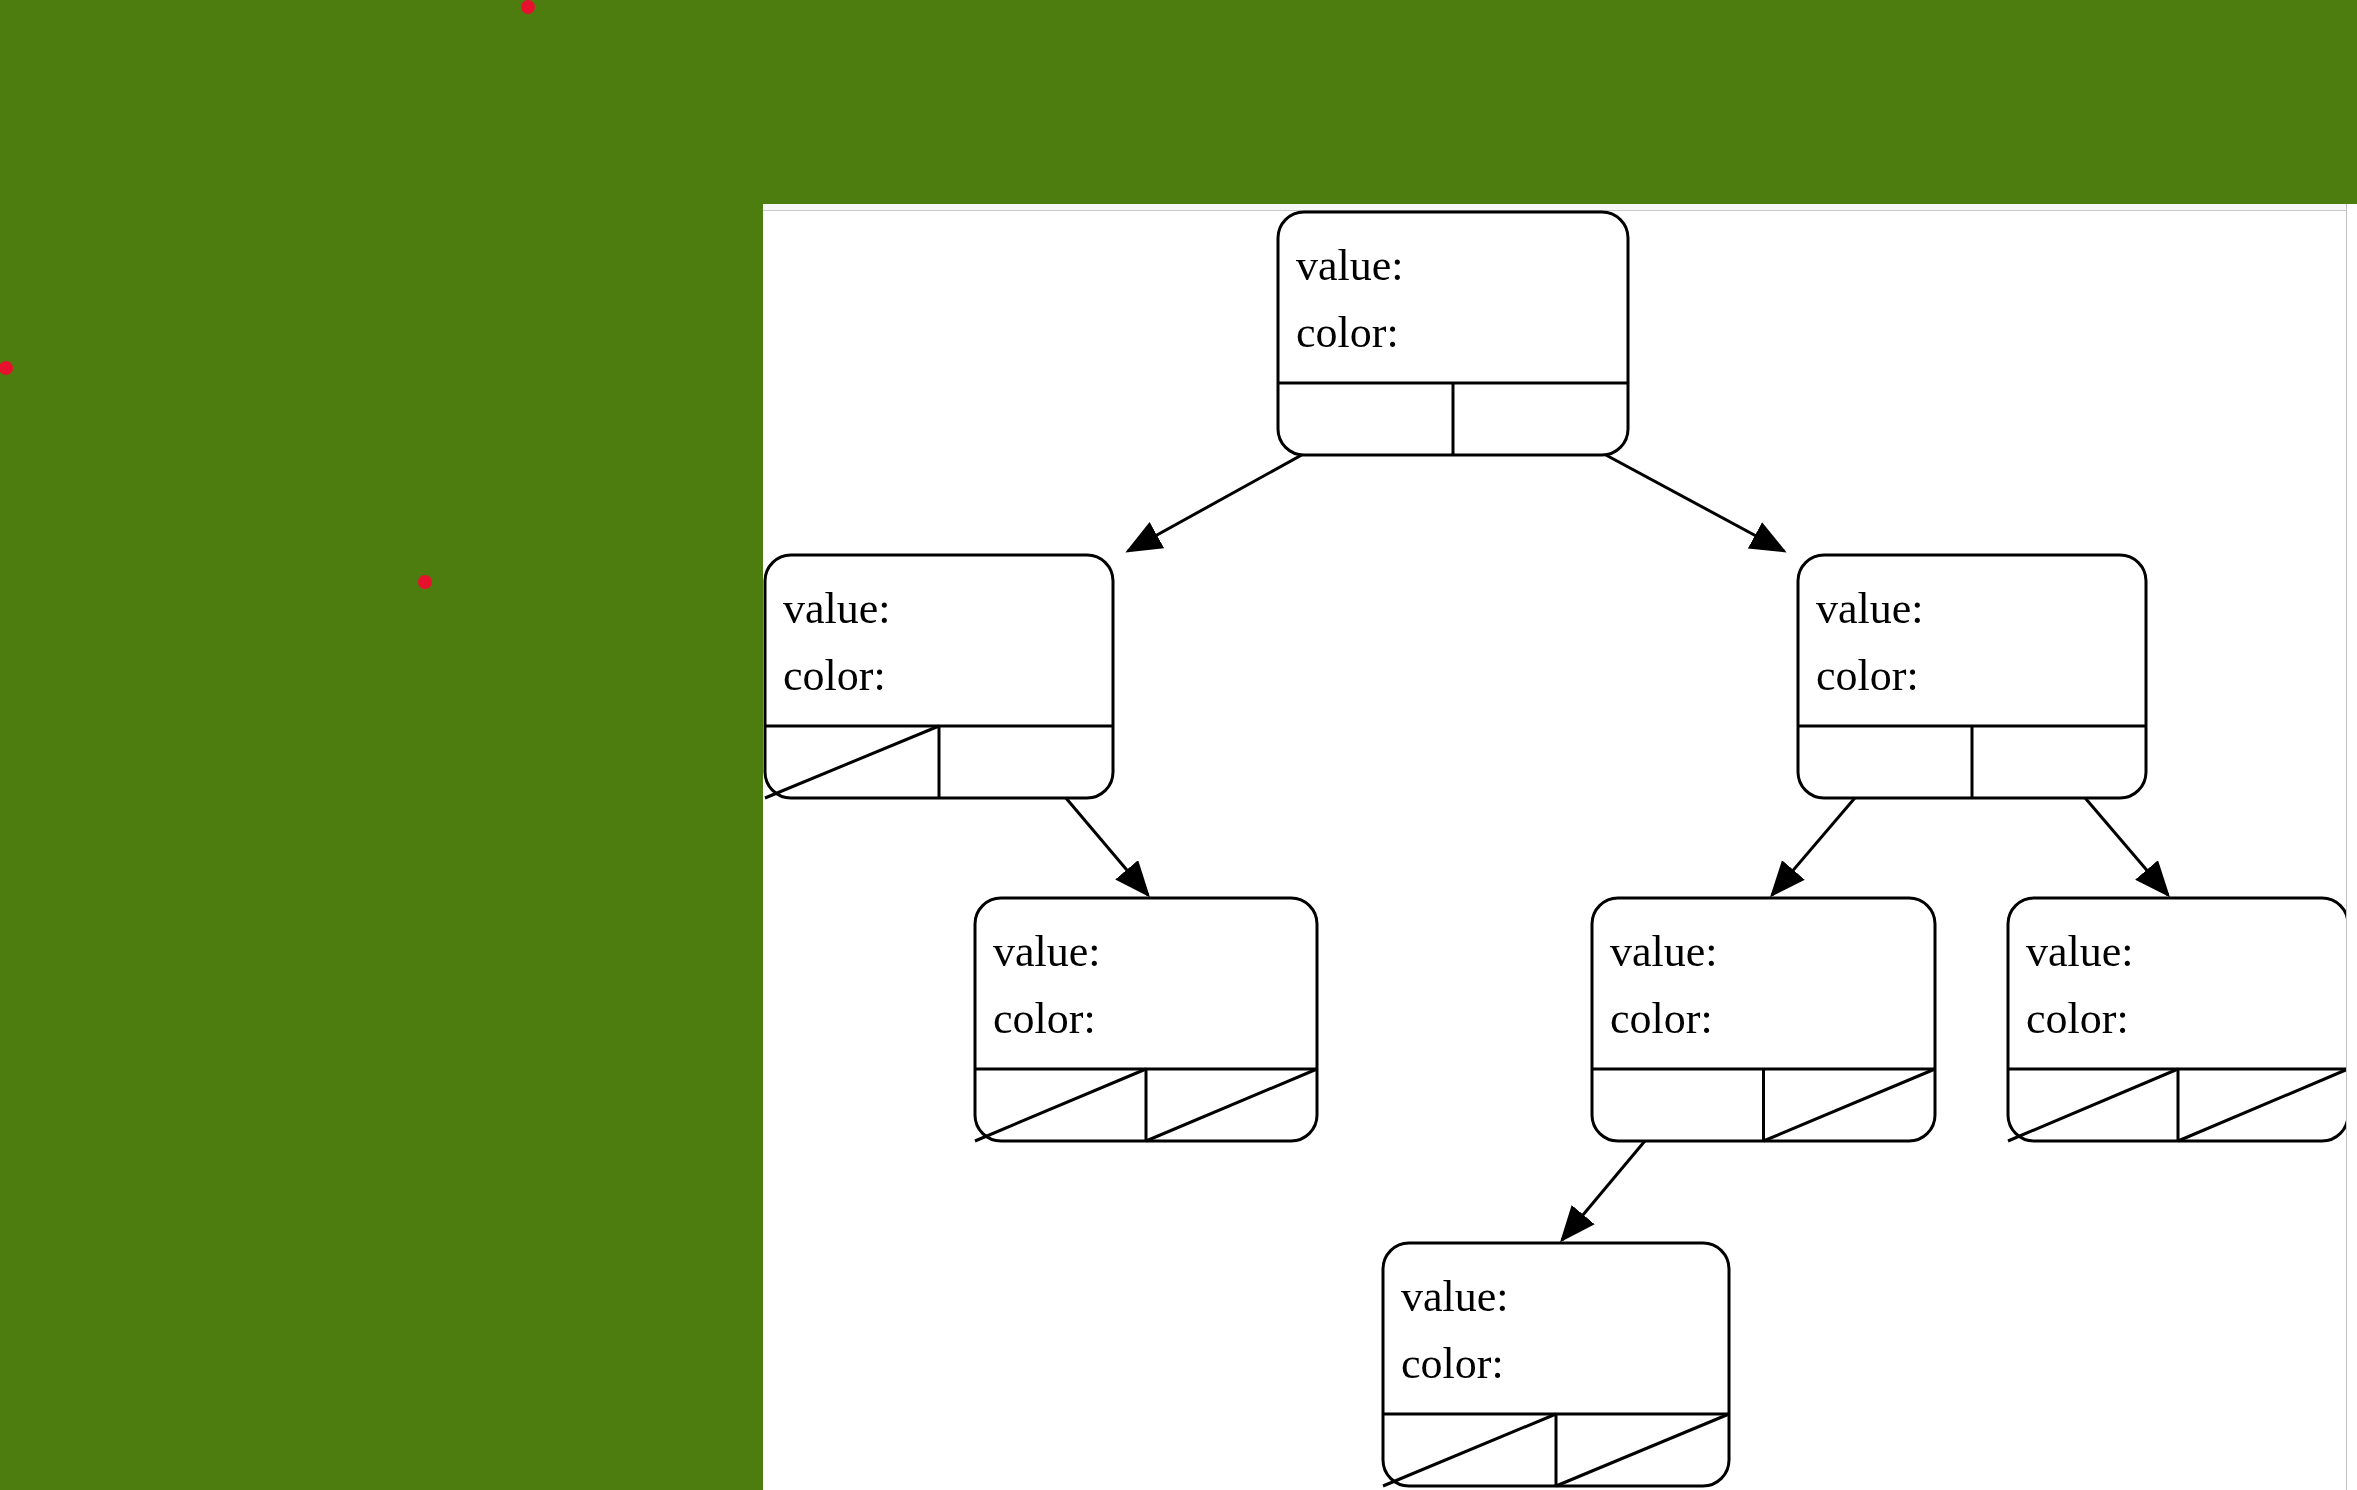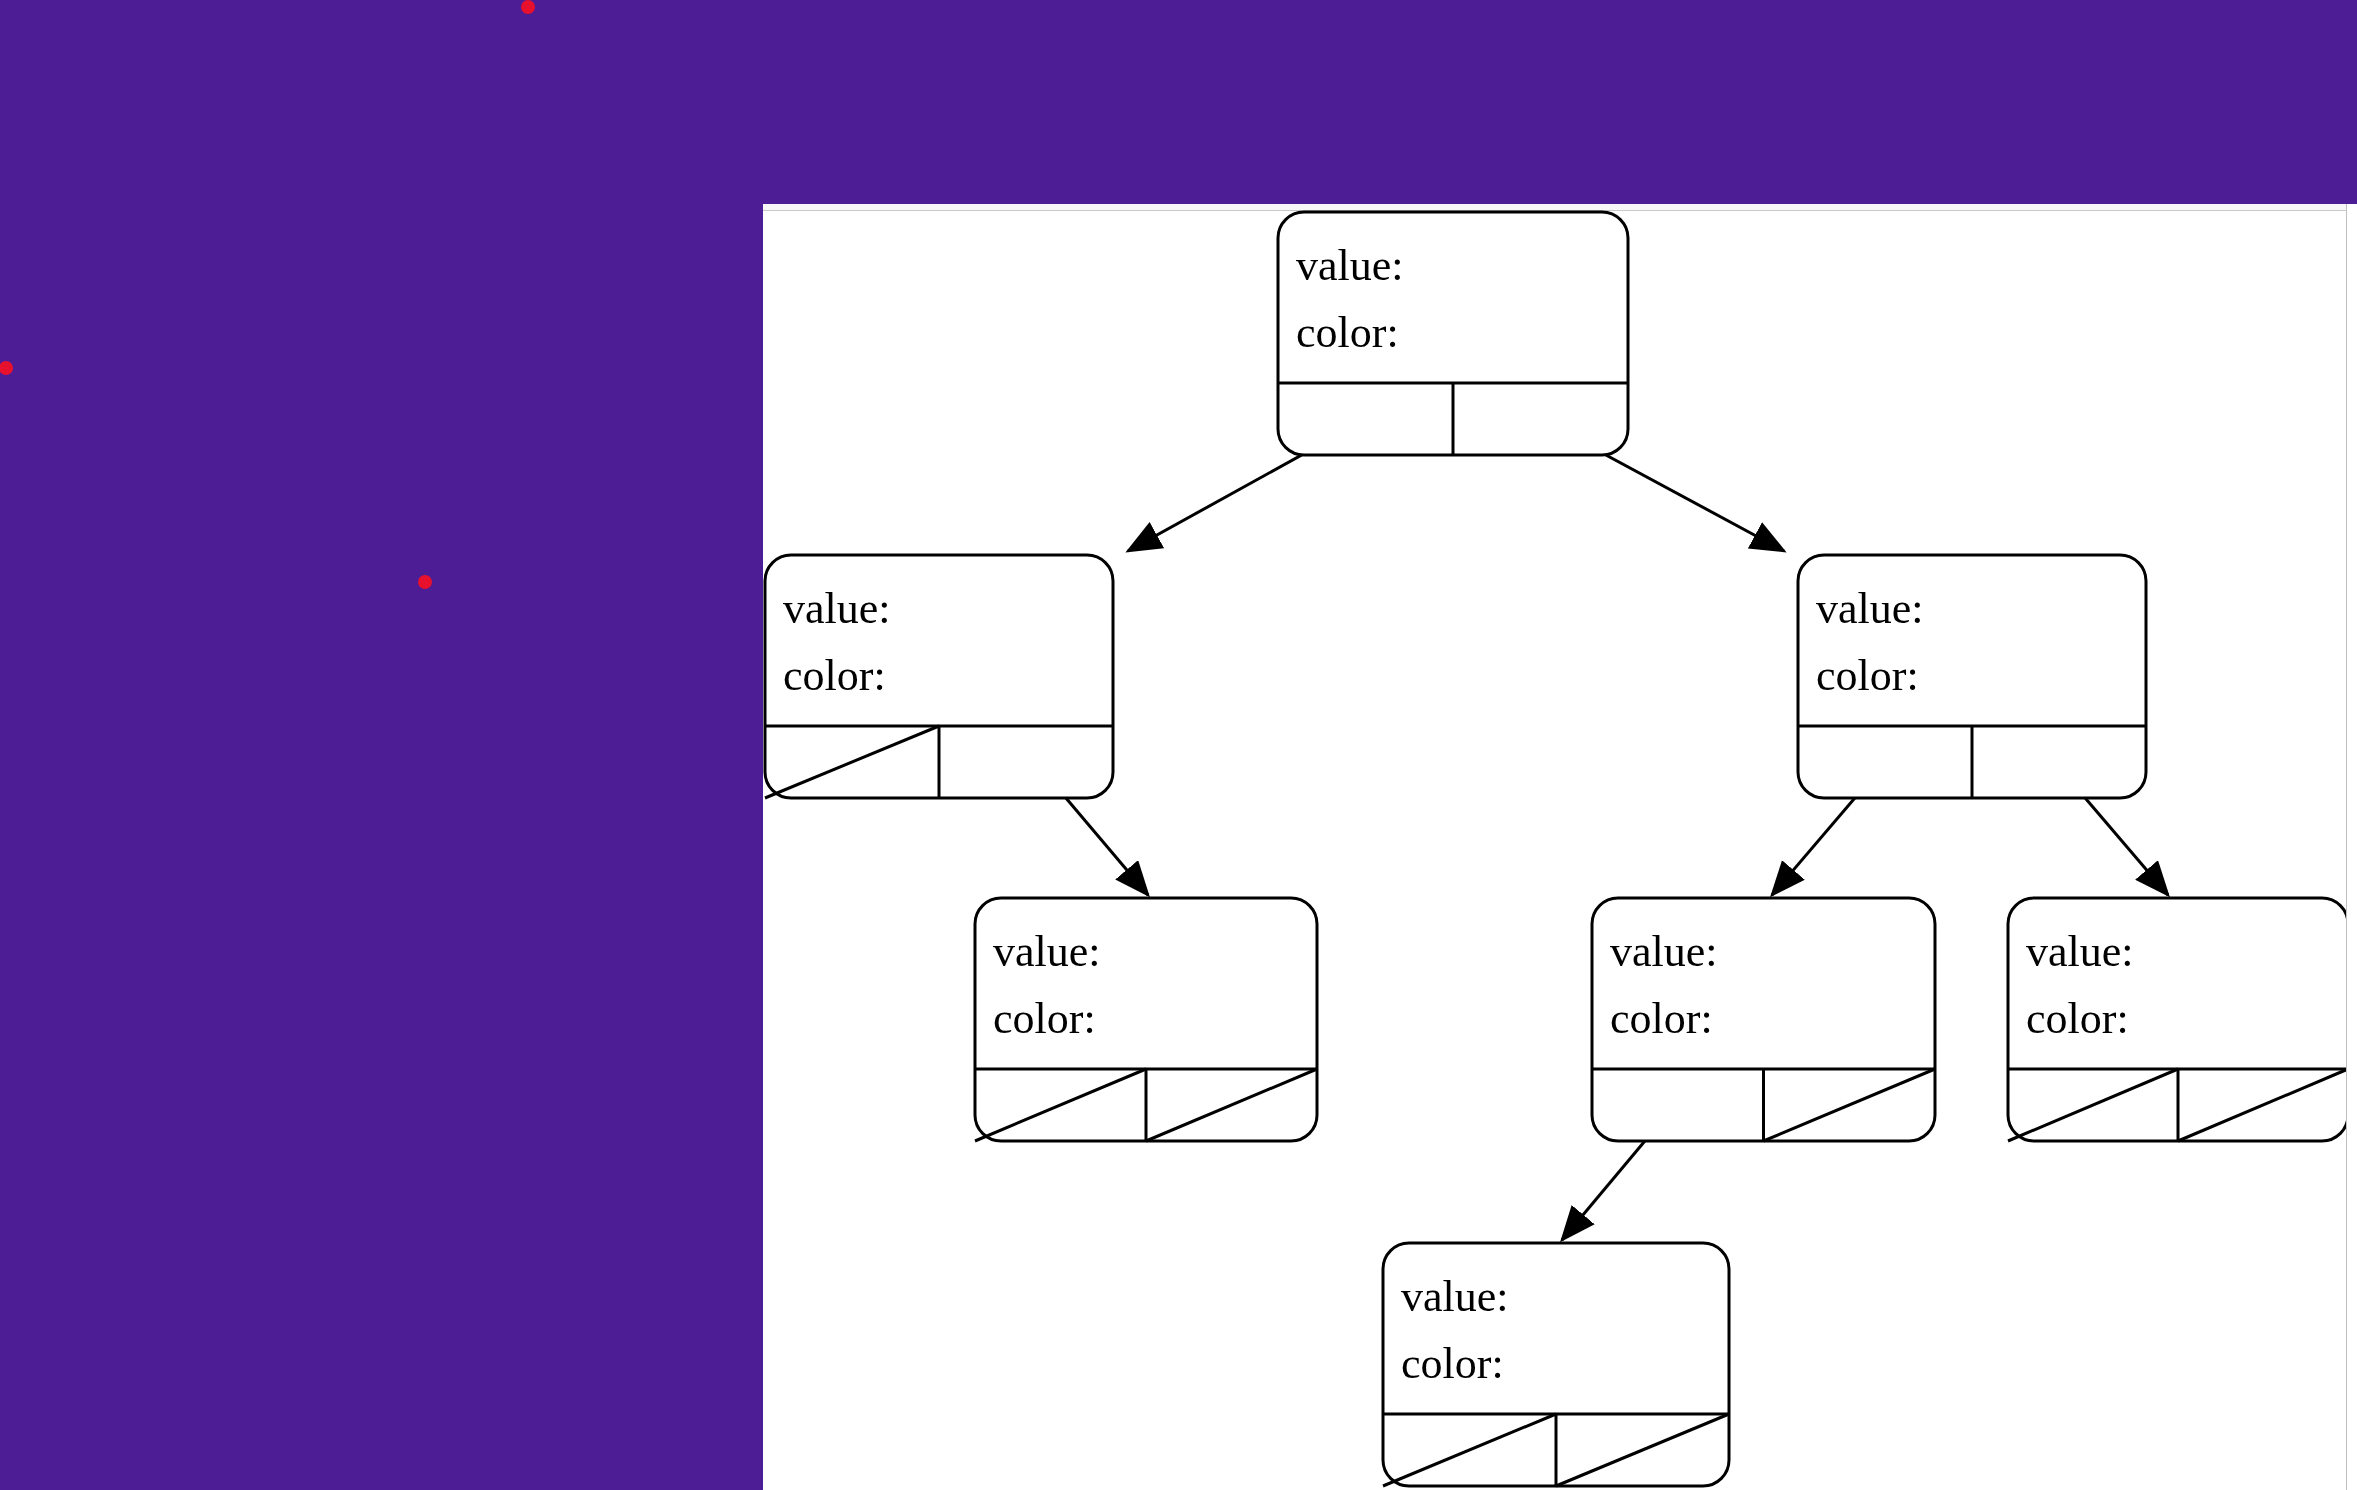--- a/index.html
+++ b/index.html
@@ -11,21 +11,21 @@
     width: 2357px;
     height: 1490px;
     overflow: hidden;
     font-family: "Liberation Serif", serif;
   }
 
   #screen {
     position: relative;
     width: 2357px;
     height: 1490px;
-    background: #4c1d95;
+    background: #4d7c0f;
   }
 
   
   .red-dot {
     position: absolute;
     border-radius: 50%;
     background: #e8112d;
   }
 
   

